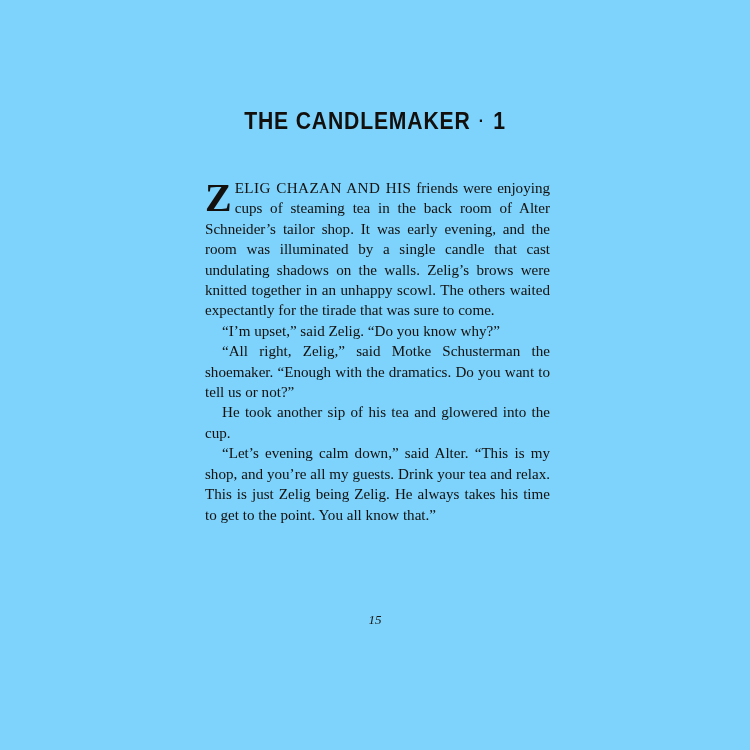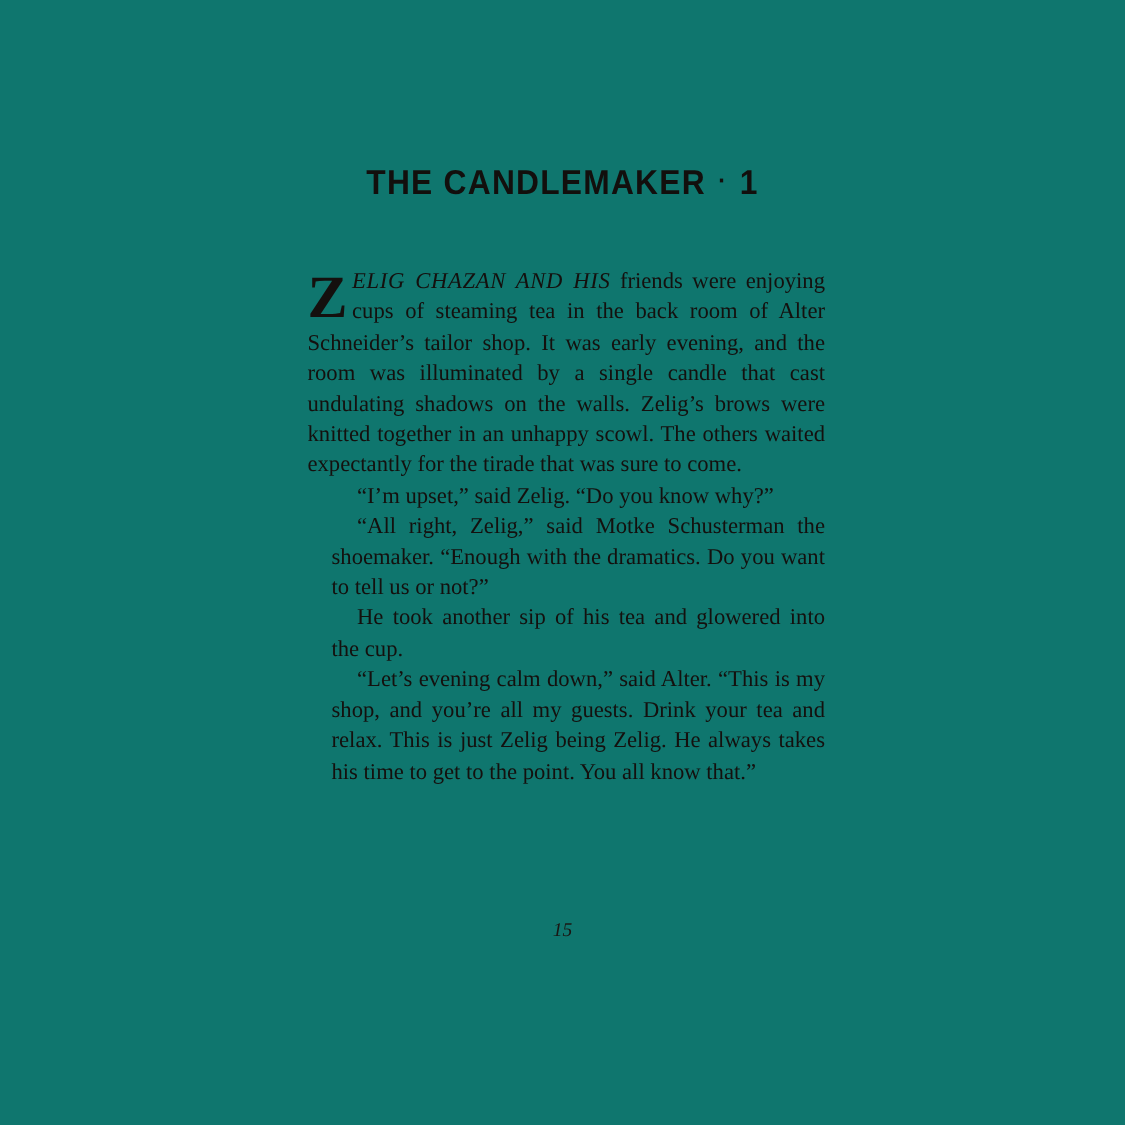--- a/index.html
+++ b/index.html
@@ -11,21 +11,21 @@
     width: 750px;
     height: 750px;
     overflow: hidden;
     font-family: "Liberation Serif", "DejaVu Serif", serif;
     color: #14100e;
   }
   .page {
     position: relative;
     width: 750px;
     height: 750px;
-    background: #0f766e;
+    background: #7dd3fc;
   }
   .chapter-heading {
     position: absolute;
     top: 108px;
     left: 0;
     width: 750px;
     text-align: center;
     font-family: "Liberation Sans", "DejaVu Sans", sans-serif;
     font-weight: bold;
     font-size: 23px;
@@ -50,39 +50,37 @@
     font-size: 15.1px;
     line-height: 20.4px;
     -webkit-hyphens: none;
     hyphens: none;
   }
   .text-block p {
     margin: 0;
   }
   .text-block p.indent {
     text-indent: 17px;
-    margin-left: 16px;
   }
   .dropcap-para {
     position: relative;
     min-height: 42px;
   }
   .dropcap {
     float: left;
     font-family: "Liberation Serif", "DejaVu Serif", serif;
     font-weight: bold;
     font-size: 40px;
     line-height: 34px;
     padding: 2px 3px 0 0;
     margin-top: 1px;
   }
   .smallcaps {
     font-variant: small-caps;
     letter-spacing: 0.45px;
-    font-style: italic;
   }
   .folio {
     position: absolute;
     top: 612px;
     left: 0;
     width: 750px;
     text-align: center;
     font-size: 13px;
     font-style: italic;
     color: #1a1613;

